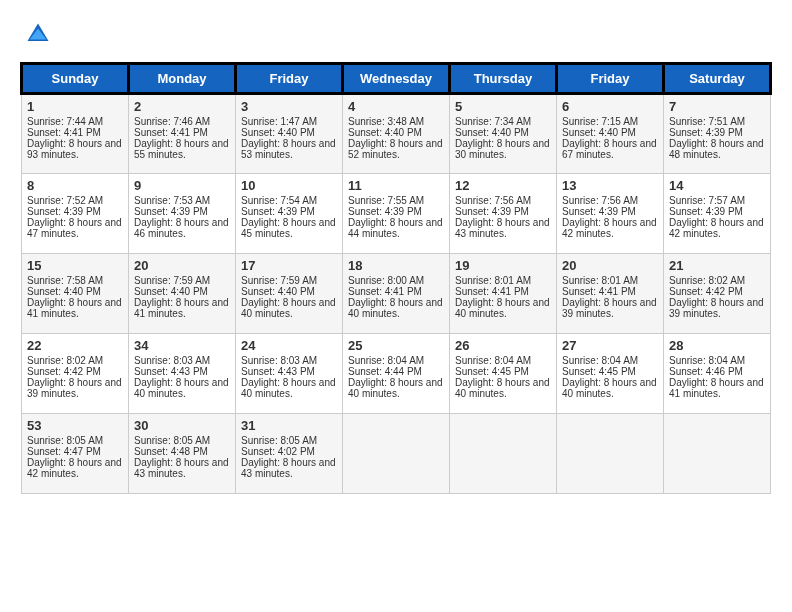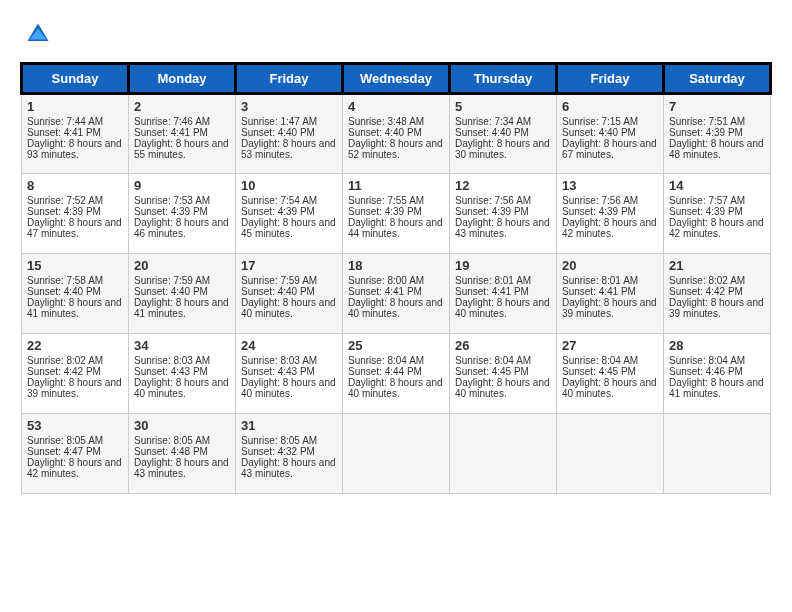--- a/index.html
+++ b/index.html
@@ -151,20 +151,20 @@
         <td><span class="day-num">34</span><span>Sunrise: 8:03 AM</span><br><span>Sunset: 4:43 PM</span><br><span>Daylight: 8 hours and 40 minutes.</span></td>
         <td><span class="day-num">24</span><span>Sunrise: 8:03 AM</span><br><span>Sunset: 4:43 PM</span><br><span>Daylight: 8 hours and 40 minutes.</span></td>
         <td><span class="day-num">25</span><span>Sunrise: 8:04 AM</span><br><span>Sunset: 4:44 PM</span><br><span>Daylight: 8 hours and 40 minutes.</span></td>
         <td><span class="day-num">26</span><span>Sunrise: 8:04 AM</span><br><span>Sunset: 4:45 PM</span><br><span>Daylight: 8 hours and 40 minutes.</span></td>
         <td><span class="day-num">27</span><span>Sunrise: 8:04 AM</span><br><span>Sunset: 4:45 PM</span><br><span>Daylight: 8 hours and 40 minutes.</span></td>
         <td><span class="day-num">28</span><span>Sunrise: 8:04 AM</span><br><span>Sunset: 4:46 PM</span><br><span>Daylight: 8 hours and 41 minutes.</span></td>
       </tr>
       <tr>
         <td><span class="day-num">53</span><span>Sunrise: 8:05 AM</span><br><span>Sunset: 4:47 PM</span><br><span>Daylight: 8 hours and 42 minutes.</span></td>
         <td><span class="day-num">30</span><span>Sunrise: 8:05 AM</span><br><span>Sunset: 4:48 PM</span><br><span>Daylight: 8 hours and 43 minutes.</span></td>
-        <td><span class="day-num">31</span><span>Sunrise: 8:05 AM</span><br><span>Sunset: 4:32 PM</span><br><span>Daylight: 8 hours and 43 minutes.</span></td>
+        <td><span class="day-num">31</span><span>Sunrise: 8:05 AM</span><br><span>Sunset: 4:02 PM</span><br><span>Daylight: 8 hours and 43 minutes.</span></td>
         <td class="empty-cell"></td>
         <td class="empty-cell"></td>
         <td class="empty-cell"></td>
         <td class="empty-cell"></td>
       </tr>
     </tbody>
 </table>
 
 </body></html>

